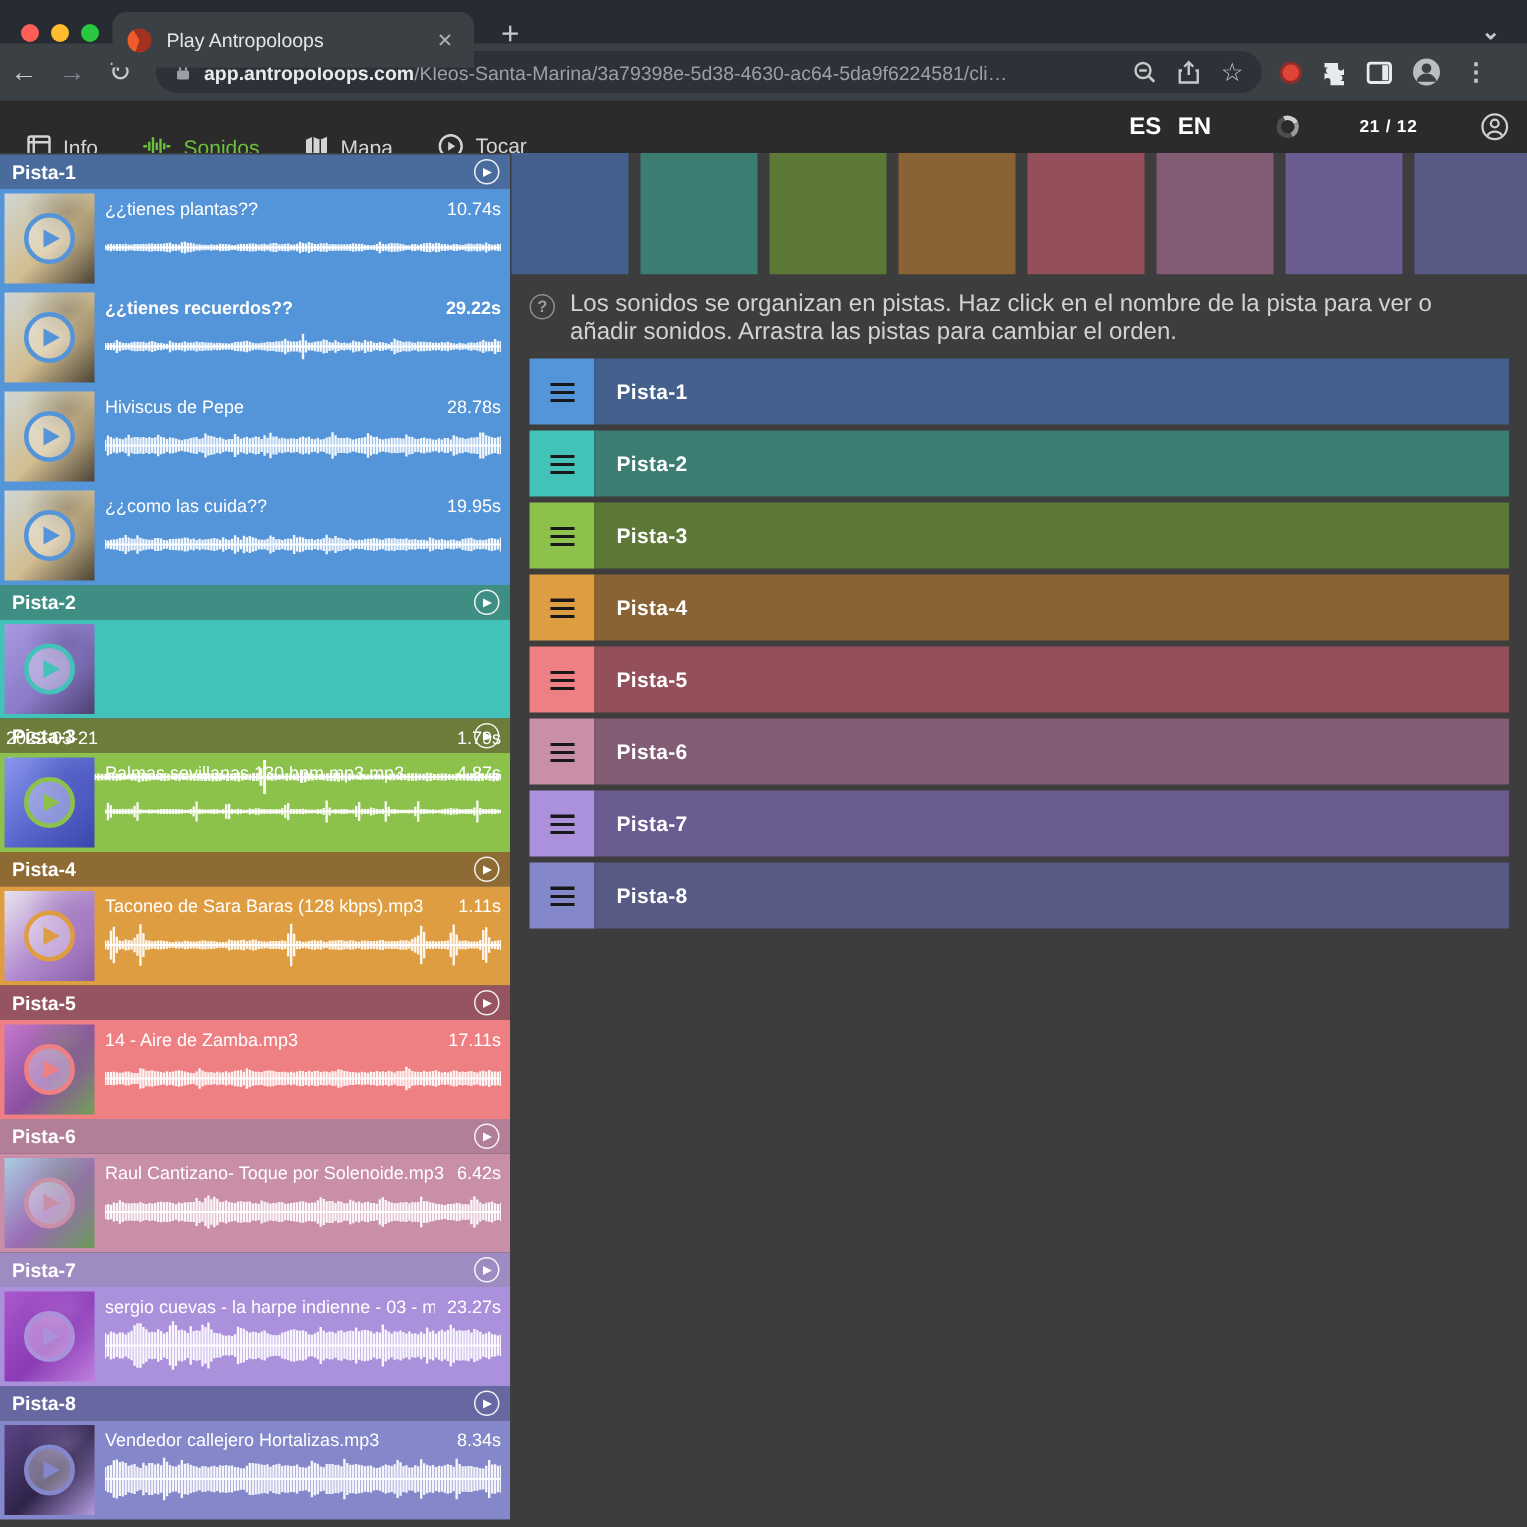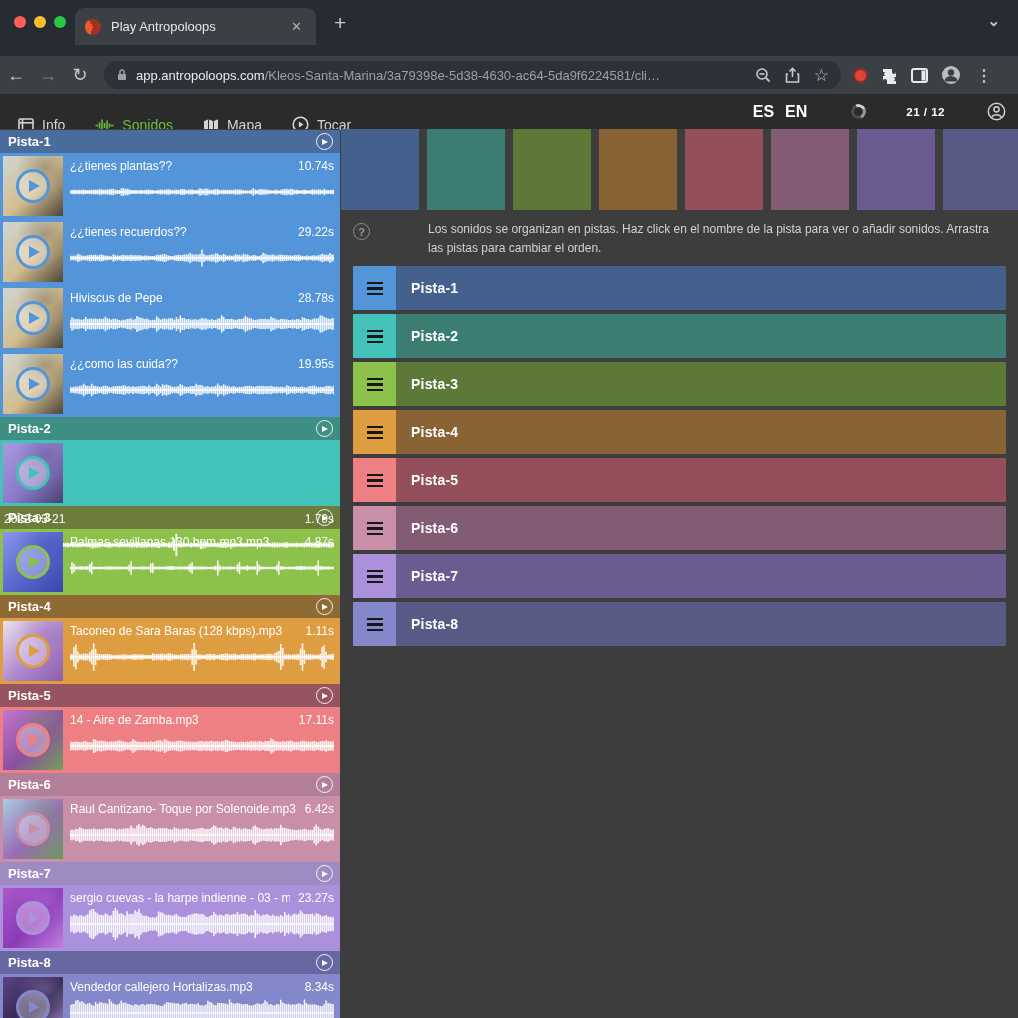--- a/index.html
+++ b/index.html
@@ -1,39 +1,39 @@
 <!DOCTYPE html>
 <html><head>
 <meta charset="utf-8">
 <style>
   * { margin:0; padding:0; box-sizing:border-box; }
   body { width:1018px; height:1018px; overflow:hidden; background:#3d3d3d;
          font-family:"Liberation Sans", sans-serif; }
   .screen { width:1018px; height:1018px; display:flex; flex-direction:column; }
 
   
-  .tabstrip { height:56px; background:#262c31; position:relative; flex:0 0 auto; }
+  .tabstrip { height:29px; background:#262c31; position:relative; flex:0 0 auto; }
   .traffic { position:absolute; left:14px; top:16px; display:flex; gap:8px; }
   .tl { width:12px; height:12px; border-radius:50%; }
   .tab { position:absolute; left:75px; top:8px; width:241px; height:37px;
          background:#3b4045; border-radius:9px 9px 0 0; display:flex; align-items:center; padding:0 10px; }
   .favicon { width:16px; height:16px; border-radius:50%; flex:0 0 auto;
              background:conic-gradient(from 200deg,#ef5a2a 0 130deg,#a33122 130deg 360deg); }
   .tabtitle { color:#e4e6e9; font-size:13px; margin-left:10px; flex:1; white-space:nowrap; overflow:hidden; }
   .tabclose { color:#aeb2b6; font-size:13px; padding:2px 4px; }
   .newtab { position:absolute; left:328px; top:9px; color:#c6c9cc; font-size:21px; font-weight:300; padding:2px 6px; }
   .tabsearch { position:absolute; right:18px; top:12px; color:#c6c9cc; font-size:15px; font-weight:700; }
 
   .toolbar { height:38px; background:#3b4045; display:flex; align-items:center; flex:0 0 auto; }
   .navbtn { color:#c6c9cc; font-size:18px; width:32px; text-align:center; flex:0 0 auto; }
   .navbtn.fwd { color:#7f848a; }
   .omnibox { height:28px; flex:0 0 auto; width:737px; margin-left:8px; background:#2c3237; border-radius:14px;
              display:flex; align-items:center; padding:0 12px; }
   .urltext { font-size:13px; margin-left:8px; flex:1; white-space:nowrap; overflow:hidden; }
-  .urldomain { color:#e8eaed; font-weight:400; }
+  .urldomain { color:#e8eaed; font-weight:700; }
   .urlpath { color:#9aa0a6; }
   .boxicon { margin-left:14px; flex:0 0 auto; display:flex; align-items:center; }
   .star { color:#c6c9cc; font-size:17px; }
   .toolright { display:flex; align-items:center; gap:13px; margin-left:12px; }
   .recdot { width:15px; height:15px; border-radius:50%; background:#df4437; border:2px solid #8c2f28; }
   .kebab { color:#c6c9cc; font-size:16px; font-weight:700; padding:0 6px 0 2px; }
 
   
   .appheader { height:35px; display:flex; flex:0 0 auto; background:#2b2b2b; }
   .hero { width:340px; height:35px; position:relative; overflow:hidden; flex:0 0 auto;
@@ -51,21 +51,21 @@
   .parcel { position:absolute; left:198px; top:1px; width:46px; height:31px;
             border:2px solid #f5d31f; transform:skewX(-14deg) rotate(2deg); }
   .pin { position:absolute; left:194px; top:14px; width:9px; height:9px; border-radius:50%; background:#ffc61e; }
   .pin::after { content:""; position:absolute; left:2px; top:8px; border-left:2.5px solid transparent;
             border-right:2.5px solid transparent; border-top:6px solid #ffc61e; }
   .herotitle { position:absolute; left:10px; top:0; height:35px; display:flex; align-items:center; gap:7px;
             color:#fff; font-size:15px; font-weight:600; text-shadow:0 1px 3px rgba(0,0,0,.8); white-space:nowrap; }
   .herosep { font-weight:700; opacity:.95; }
 
   .appnav { flex:1; display:flex; align-items:center; padding:0 12px 0 18px; gap:30px; }
-  .nav-item { display:flex; align-items:flex-end; gap:8px; color:#d4d4d6; font-size:14px;margin-top:26px; }
+  .nav-item { display:flex; align-items:flex-start; gap:8px; color:#d4d4d6; font-size:14px;margin-top:26px; }
   .nav-item svg { display:block; }
   .nav-item .ic { stroke:#d4d4d6; fill:none; stroke-width:1.6; }
   .nav-item.active { color:var(--accent,#6cc13c); }
   .nav-item.active .ic { stroke:var(--accent,#6cc13c); }
   .spacer { flex:1; }
   .langs { display:flex; gap:11px; font-size:16px; font-weight:700; }
   .lang-es { color:#fff; } .lang-en { color:#ffffff; }
   .spinner { width:15px; height:15px; border-radius:50%; margin-left:14px;
              border:3px solid #4e4e4e; border-top-color:#cfcfcf; border-right-color:#9a9a9a; transform:rotate(20deg); }
   .counter { color:#fff; font-size:11.5px; font-weight:700; margin-left:10px; letter-spacing:.5px; white-space:nowrap; }
@@ -92,21 +92,21 @@
   .clipdur { color:#fff; font-size:12px; flex:0 0 auto; }
   .wave { width:100%; height:36px; margin-top:1px; display:block; }
 
   .main { flex:1; overflow:hidden; }
   .swatches { display:flex; gap:8px; padding-left:1px; height:81px; overflow:hidden; }
   .swatch { width:78px; height:81px; flex:0 0 auto; }
   .help { display:flex; gap:10px; margin:10px 26px 0 13px; align-items:flex-start; }
   .help-icon { width:17px; height:17px; border-radius:50%; border:1.5px solid #8f8f8f; color:#9c9c9c;
                font-size:11px; font-weight:700; display:flex; align-items:center; justify-content:center;
                flex:0 0 auto; margin-top:3px; }
-  .help-text { color:#d2d2d2; font-size:12px; line-height:19px;margin-left:48px; }
+  .help-text { color:#d2d2d2; font-size:16px; line-height:19px; }
   .rows { margin:8px 0 0 13px; width:653px; }
   .trow { height:44px; display:flex; margin-bottom:4px; }
   .trow-handle { width:44px; flex:0 0 auto; display:flex; align-items:center; justify-content:center;
                  border-right:1px solid rgba(0,0,0,.35); }
   .hamburger { width:16px; height:13px;
                background:repeating-linear-gradient(180deg,#181818 0 2.3px,transparent 2.3px 5.35px); }
   .trow-bar { flex:1; display:flex; align-items:center; padding-left:14px; }
   .trow-label { color:#fff; font-size:14px; font-weight:700; letter-spacing:.2px; }
 </style>
 </head>
@@ -257,21 +257,21 @@
             <div class="cliptop">
               <span class="cliptitle">¿¿tienes plantas??</span>
               <span class="clipdur">10.74s</span>
             </div>
             <svg class="wave" viewBox="0 0 268 38" preserveAspectRatio="none">
               <path d="M0 19H268" stroke="rgba(255,255,255,.95)" stroke-width="1.4"></path>
               <path d="M0 17.2V20.8M2 16.8V21.2M4 16.3V21.7M6 16.9V21.1M8 16.6V21.4M10 16.6V21.4M12 16.7V21.3M14 16.4V21.6M16 16.9V21.1M18 16.9V21.1M20 16.6V21.4M22 16.5V21.5M24 16.6V21.4M26 16.3V21.7M28 16.6V21.4M30 16.2V21.8M32 16.1V21.9M34 16.6V21.4M36 16.3V21.7M38 16.4V21.6M40 16.1V21.9M42 15.9V22.1M44 15.5V22.5M46 16.6V21.4M48 16.6V21.4M50 16.9V21.1M52 15.3V22.7M54 14.7V23.3M56 15.7V22.3M58 15.6V22.4M60 16.1V21.9M62 16.9V21.1M64 16.8V21.2M66 17.0V21.0M68 17.0V21.0M70 17.2V20.8M72 16.7V21.3M74 17.1V20.9M76 17.0V21.0M78 16.4V21.6M80 16.6V21.4M82 16.5V21.5M84 16.8V21.2M86 17.3V20.7M88 17.2V20.8M90 16.7V21.3M92 16.4V21.6M94 16.5V21.5M96 16.5V21.5M98 16.1V21.9M100 16.2V21.8M102 16.3V21.7M104 16.9V21.1M106 16.6V21.4M108 16.3V21.7M110 16.9V21.1M112 16.2V21.8M114 15.9V22.1M116 15.9V22.1M118 16.8V21.2M120 16.5V21.5M122 16.4V21.6M124 16.2V21.8M126 16.9V21.1M128 16.9V21.1M130 16.4V21.6M132 15.0V23.0M134 15.9V22.1M136 16.2V21.8M138 15.1V22.9M140 15.9V22.1M142 16.6V21.4M144 16.6V21.4M146 16.0V22.0M148 16.1V21.9M150 15.8V22.2M152 16.8V21.2M154 16.6V21.4M156 16.7V21.3M158 16.7V21.3M160 16.7V21.3M162 16.7V21.3M164 16.8V21.2M166 16.6V21.4M168 16.0V22.0M170 16.4V21.6M172 16.3V21.7M174 16.4V21.6M176 17.1V20.9M178 17.2V20.8M180 17.4V20.6M182 17.3V20.7M184 16.6V21.4M186 15.0V23.0M188 16.3V21.7M190 16.8V21.2M192 16.1V21.9M194 15.9V22.1M196 16.0V22.0M198 16.0V22.0M200 16.4V21.6M202 16.8V21.2M204 17.2V20.8M206 17.5V20.5M208 16.5V21.5M210 16.5V21.5M212 17.1V20.9M214 16.5V21.5M216 16.0V22.0M218 15.8V22.2M220 15.7V22.3M222 16.3V21.7M224 15.6V22.4M226 15.8V22.2M228 16.7V21.3M230 16.6V21.4M232 16.9V21.1M234 17.3V20.7M236 16.5V21.5M238 16.6V21.4M240 17.0V21.0M242 17.3V20.7M244 16.8V21.2M246 16.1V21.9M248 16.3V21.7M250 16.7V21.3M252 16.1V21.9M254 16.4V21.6M256 16.9V21.1M258 15.5V22.5M260 16.6V21.4M262 17.0V21.0M264 16.9V21.1M266 16.6V21.4M268 16.4V21.6" stroke="rgba(255,255,255,.92)" stroke-width="1.6"></path>
             </svg>
           </div>
         </div>
-        <div class="clip" style="background: rgb(84, 148, 216);">
+        <div class="clip" style="background: rgb(84, 148, 216); font-weight: bold;">
           <div class="thumb" style="background: radial-gradient(40px 30px at 70% 20%, rgba(74, 67, 54, 0.333), transparent 70%), linear-gradient(135deg, rgb(207, 214, 212) 0%, rgb(210, 189, 144) 55%, rgb(74, 67, 54) 100%);">
             <span class="covl" style="border-color: rgb(84, 148, 216);">
               <i class="ctri" style="border-left-color: rgb(84, 148, 216);"></i>
             </span>
           </div>
           <div class="clipbody">
             <div class="cliptop">
               <span class="cliptitle">¿¿tienes recuerdos??</span>
               <span class="clipdur">29.22s</span>
             </div>

